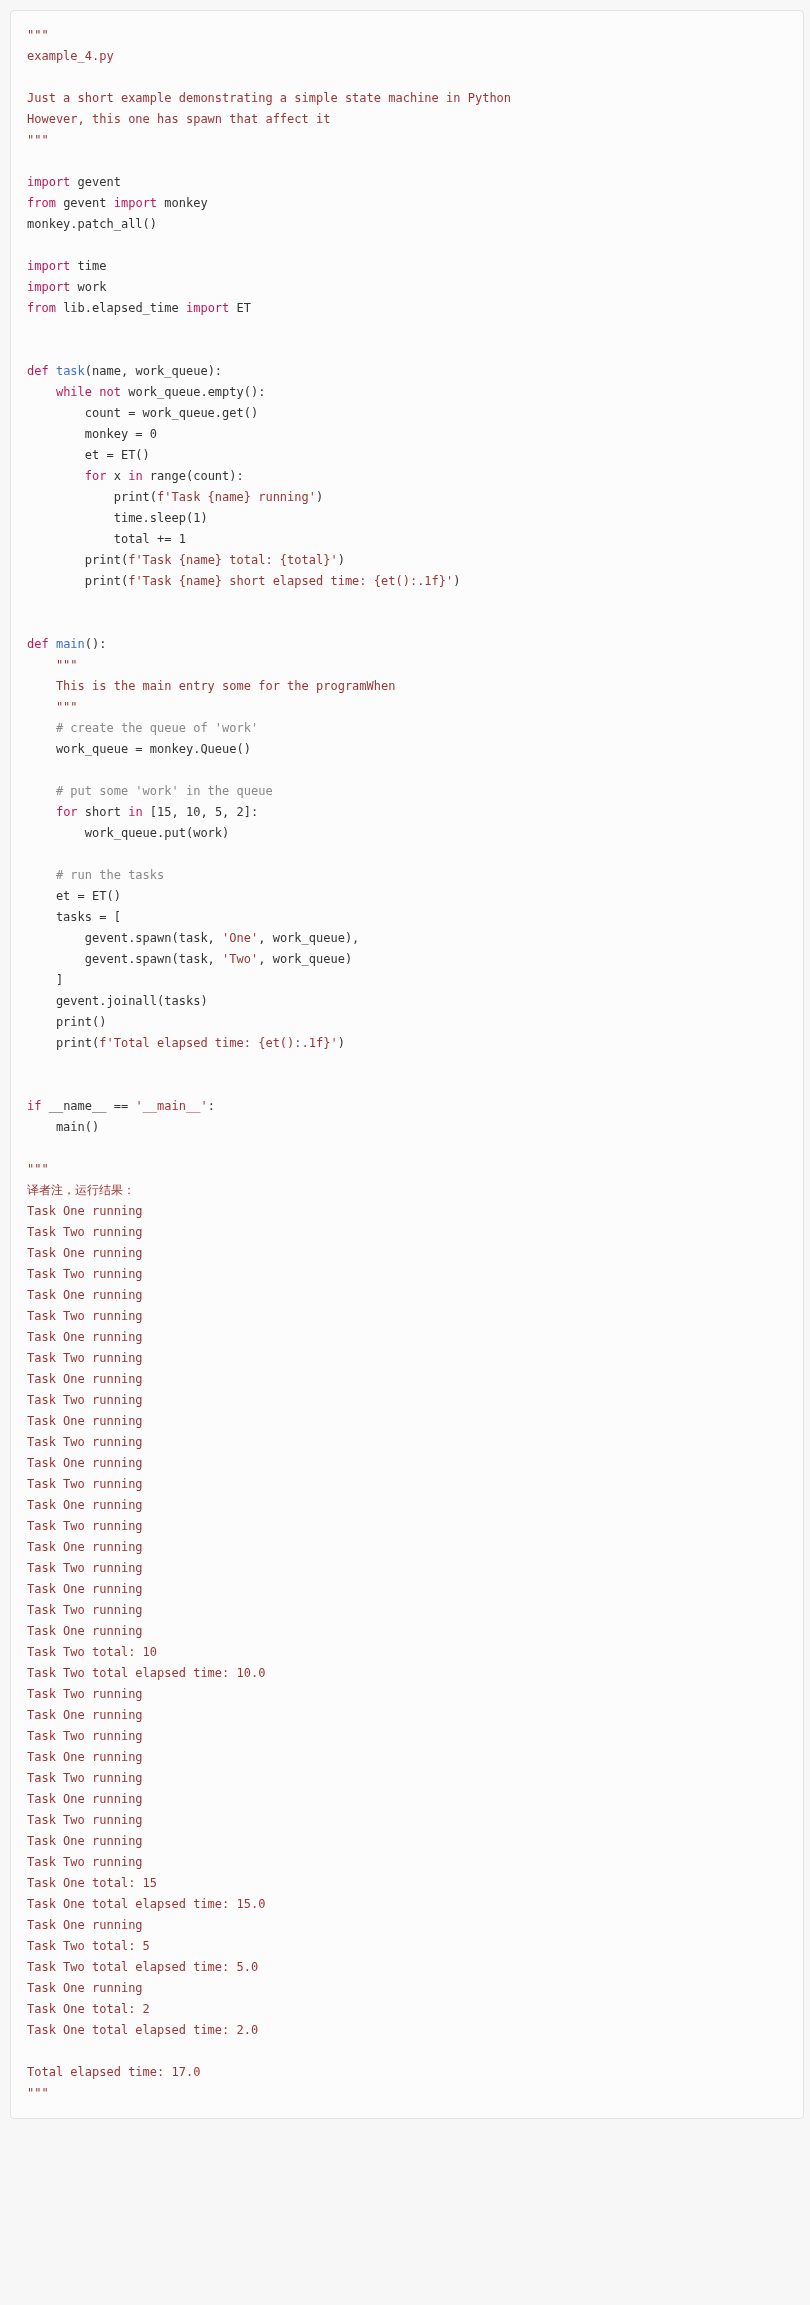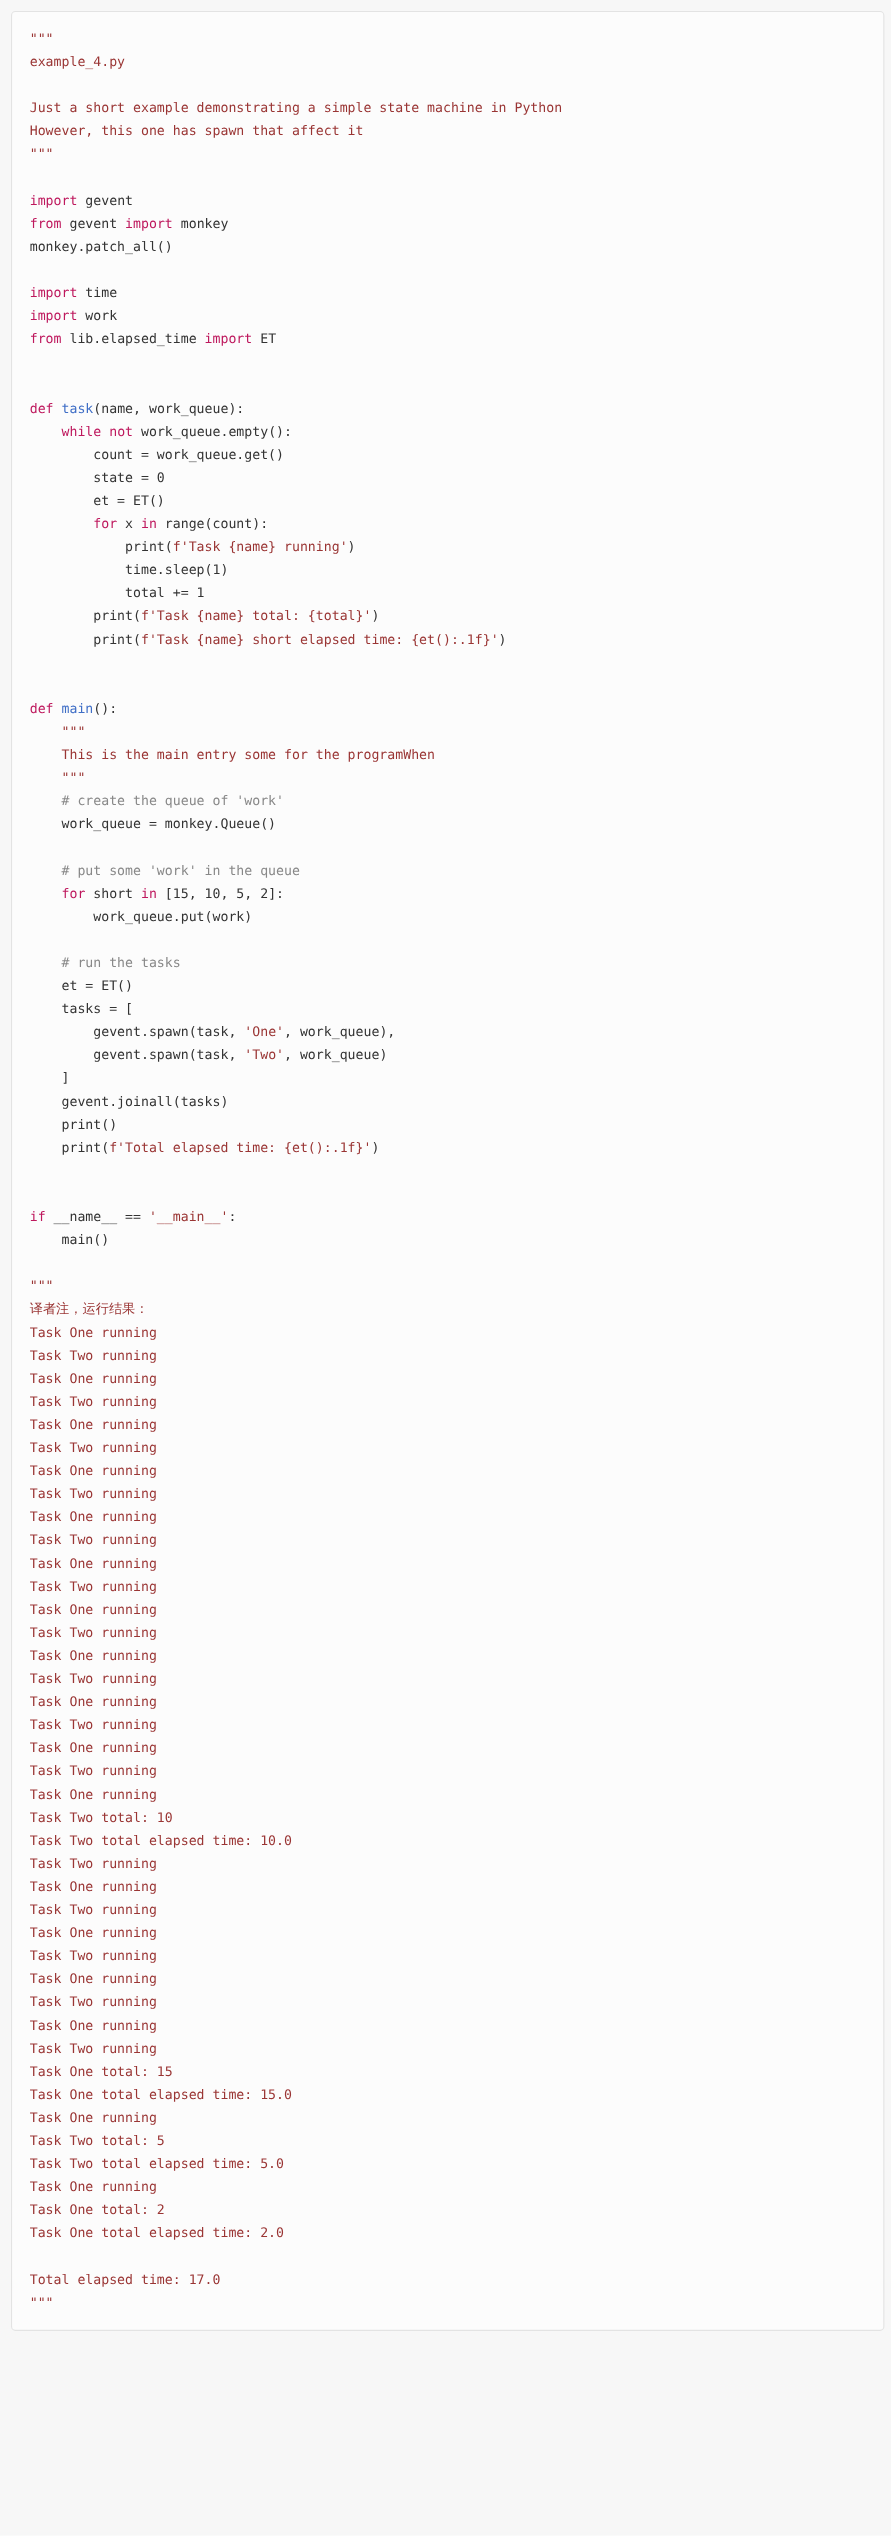--- a/index.html
+++ b/index.html
@@ -42,21 +42,21 @@
 <span>monkey.patch_all()</span>
 
 <span class="k">import</span> <span>time</span>
 <span class="k">import</span> <span>work</span>
 <span class="k">from</span> <span>lib.elapsed_time</span> <span class="k">import</span> <span>ET</span>
 
 
 <span class="k">def</span> <span class="fn">task</span><span>(name, work_queue):</span>
     <span class="k">while</span> <span class="k">not</span><span> work_queue.empty():</span>
 <span>        count = work_queue.get()</span>
-<span>        state = </span><span class="num">0</span>
+<span>        monkey = </span><span class="num">0</span>
 <span>        et = ET()</span>
         <span class="k">for</span><span> x </span><span class="k">in</span><span> range(count):</span>
 <span>            print(</span><span class="s">f'Task {name} running'</span><span>)</span>
 <span>            time.sleep(</span><span class="num">1</span><span>)</span>
 <span>            total += </span><span class="num">1</span>
 <span>        print(</span><span class="s">f'Task {name} total: {total}'</span><span>)</span>
 <span>        print(</span><span class="s">f'Task {name} short elapsed time: {et():.1f}'</span><span>)</span>
 
 
 <span class="k">def</span> <span class="fn">main</span><span>():</span>

